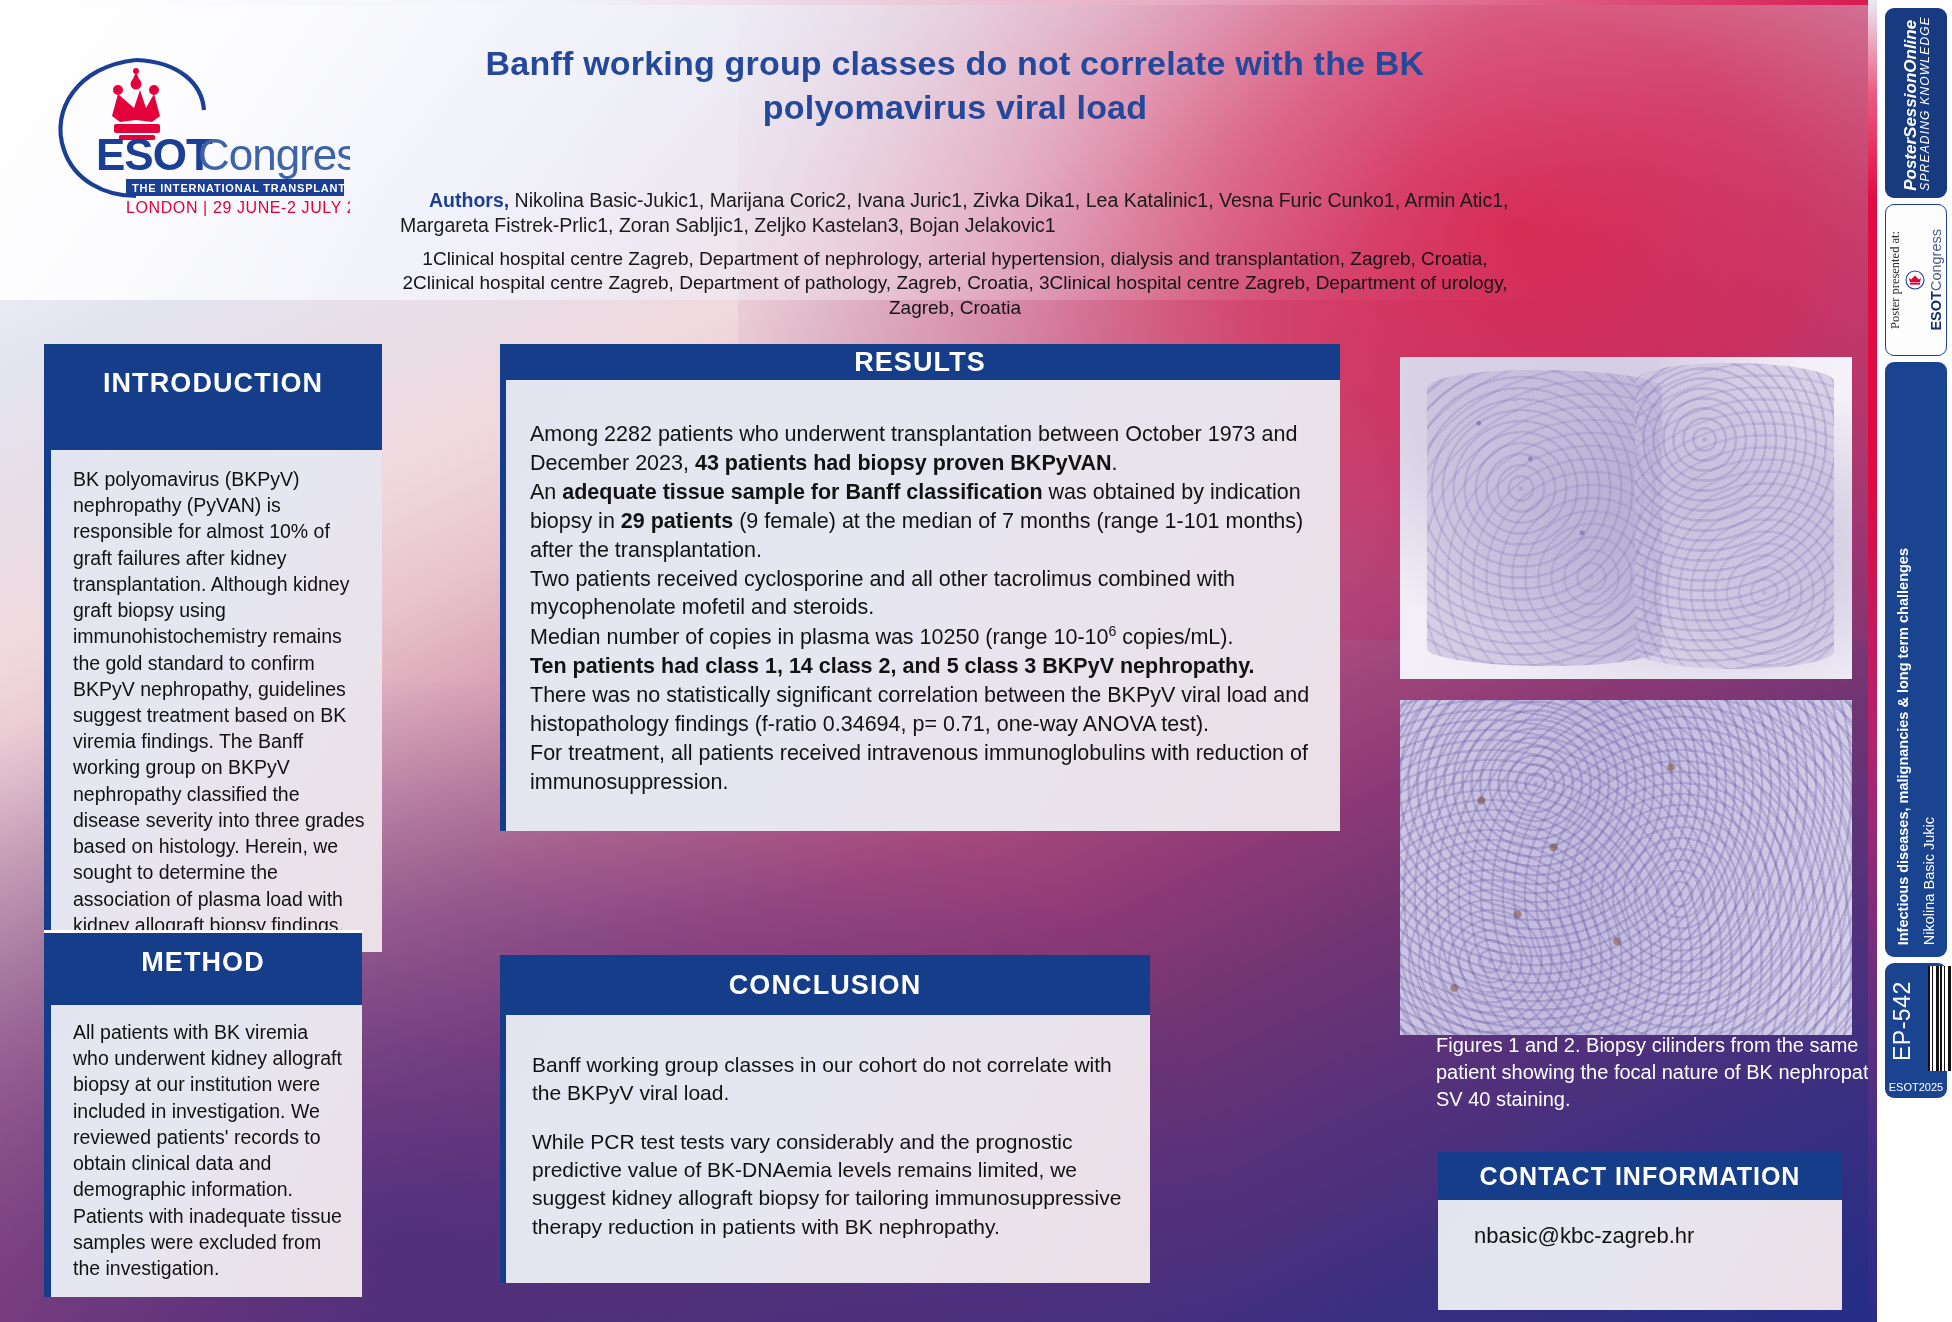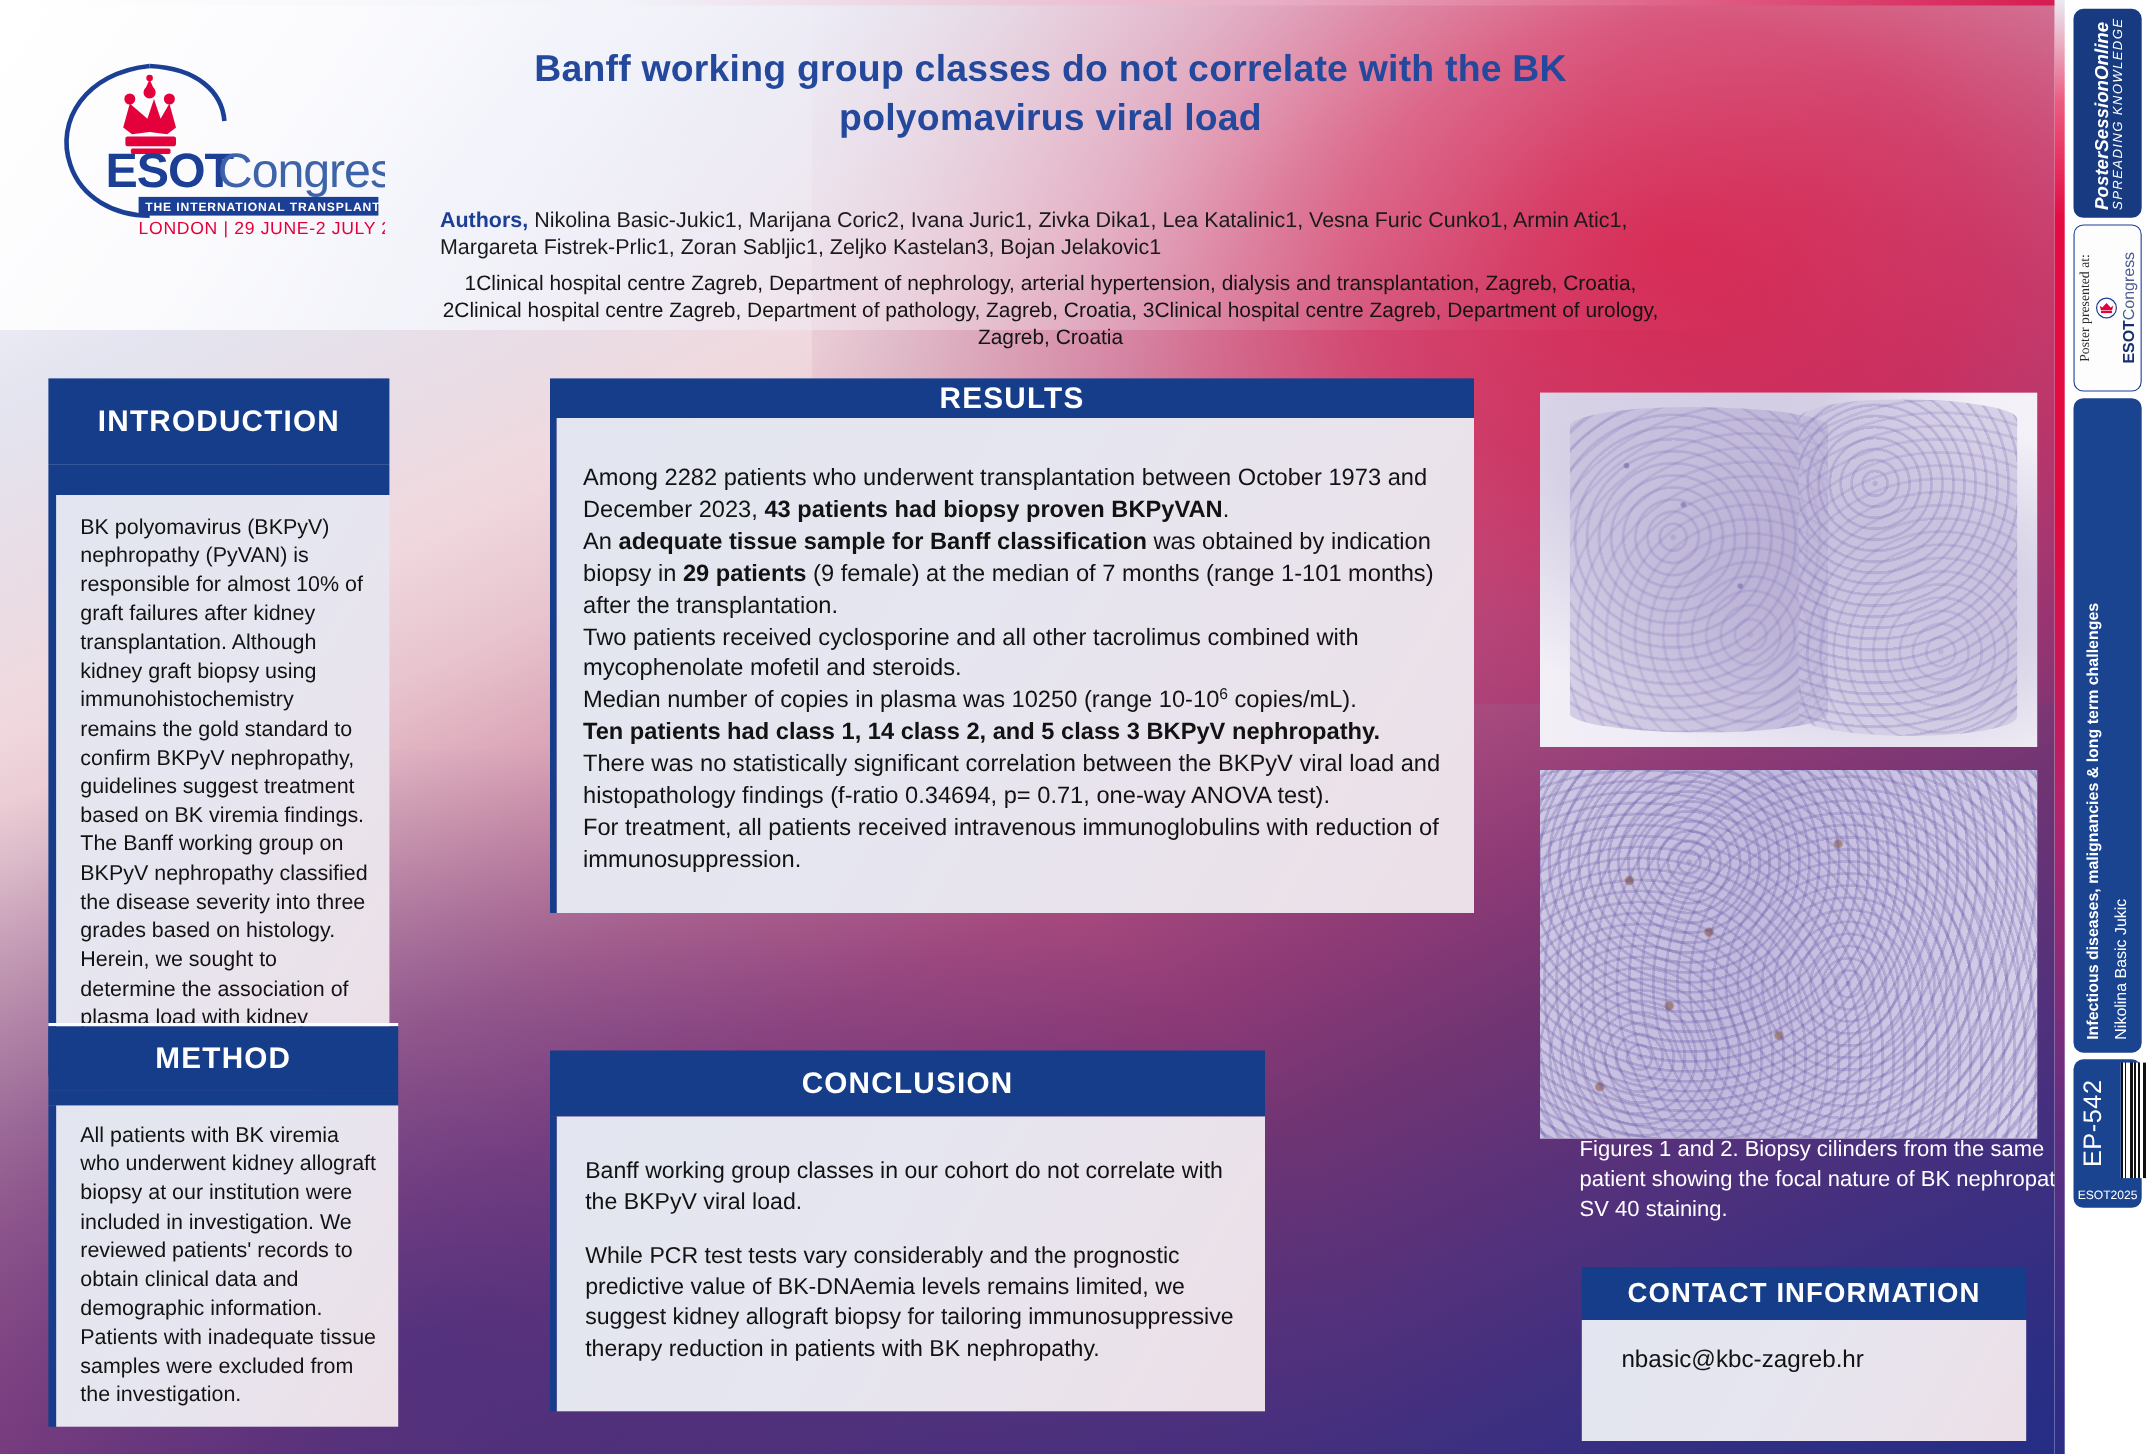--- a/index.html
+++ b/index.html
@@ -128,20 +128,21 @@
     left: 400px; top: 188px;
     width: 1110px;
     z-index: 5;
     color: #1a1a1a;
     font-size: 19.5px;
     line-height: 1.30;
   }
   .authors-label {
     color: #1c3f96;
     font-weight: bold;
+    margin-left: 29px;
   }
   .affil {
     margin-top: 8px;
     font-size: 19px;
     line-height: 1.30;
     text-align: center;
     color: #141414;
   }
   .authors-line { text-align: left; }
 
@@ -155,21 +156,21 @@
     display: flex;
     align-items: center;
     justify-content: center;
   }
   .sec-body {
     background: linear-gradient(120deg,#e2e5ef 0%,#e6e6f0 45%,#ecdfe7 100%);
     color: #121212;
   }
 
   
-  .intro-wrap { left: 44px; top: 344px; width: 310px; }
+  .intro-wrap { left: 44px; top: 344px; width: 338px; }
   .intro-head { height: 78px; font-size: 27px; }
   .intro-spacer { height: 28px; background:#153d8a; }
   .intro-body {
     padding: 16px 14px 14px 22px;
     font-size: 19.5px;
     line-height: 1.345;
     min-height: 370px;
     box-sizing: border-box;
     border-left: 7px solid #153d8a;
   }

